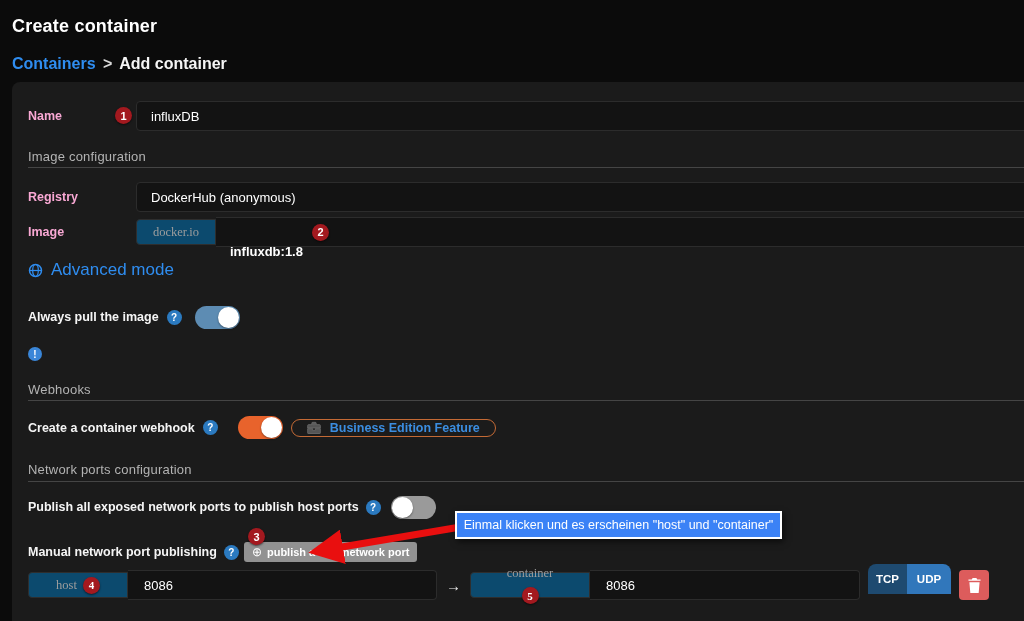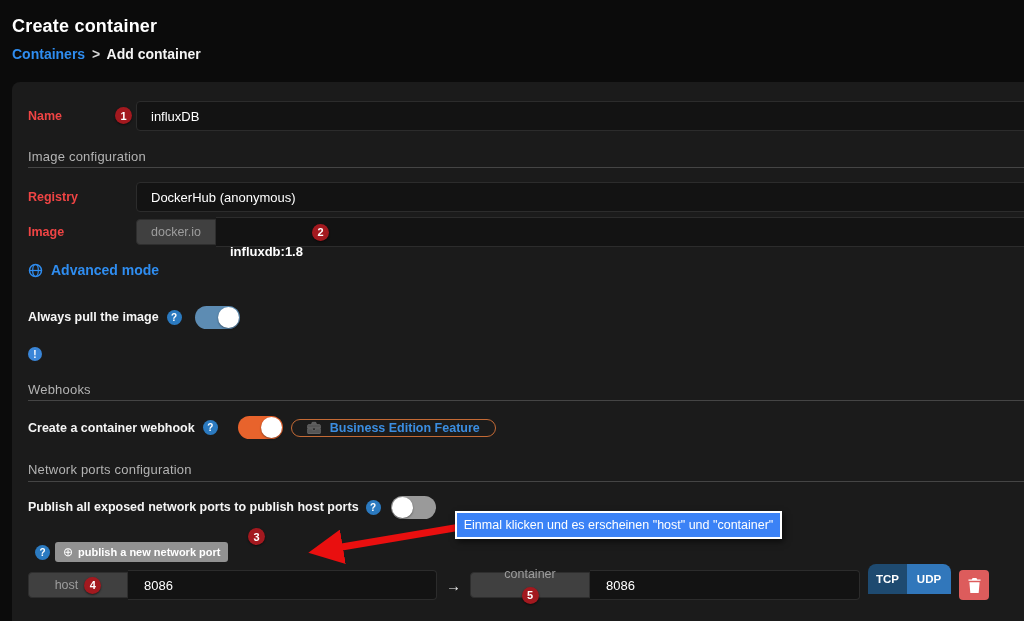--- a/index.html
+++ b/index.html
@@ -7,49 +7,49 @@
   body {
     background:#0b0b0b;
     font-family:"Liberation Sans", sans-serif;
     color:#f2f2f2;
     position:relative;
   }
 
   
   .page-header { position:absolute; left:12px; top:16px; }
   .page-title { font-size:18px; font-weight:700; color:#ffffff; letter-spacing:.2px; }
-  .breadcrumb { margin-top:9px; font-size:14px; font-weight:700; }
+  .breadcrumb { margin-top:18px; font-size:16px; font-weight:700; }
   .breadcrumb .crumb-link { color:#2f8df0; cursor:pointer; }
   .breadcrumb .crumb-sep { color:#d8d8d8; margin:0 3px; }
   .breadcrumb .crumb-current { color:#f5f5f5; }
 
   
   .panel {
     position:absolute; left:12px; top:82px; width:1060px; height:560px;
     background:#1b1b1b; border-radius:8px 0 0 0;
   }
   .row { position:absolute; left:16px; right:0; display:flex; align-items:center; }
 
-  .field-label { width:108px; font-size:12.5px; font-weight:700; color:#ef4444; flex:none; }
+  .field-label { width:108px; font-size:12.5px; font-weight:700; color:#f9a8d4; flex:none; }
   .bold-label { font-size:12.5px; font-weight:700; color:#f5f5f5; }
 
   .text-input {
     flex:1; height:30px; background:#131313; border:1px solid #2c2c2c;
     border-radius:4px; color:#ffffff; font-size:13px; padding:0 14px;
     font-family:"Liberation Sans", sans-serif; outline:none;
   }
   .input-shell {
     flex:1; height:30px; background:#131313; border:1px solid #2c2c2c;
     border-left:none; border-radius:0 4px 4px 0; display:flex; align-items:center;
     padding:0 14px; font-size:13px; color:#ffffff;
   }
   .addon {
-    height:26px; background:#404040; border:1px solid #2e2e2e;
+    height:26px; background:#0c4a6e; border:1px solid #2e2e2e;
     border-radius:4px 0 0 4px; display:flex; align-items:center; justify-content:center;
-    color:#9d9d9d; font-size:12.5px; gap:6px; flex:none;
+    color:#9d9d9d; font-size:12.5px; gap:6px; flex:none;font-family:Liberation Serif, serif;
   }
 
   .section-title { font-size:13px; color:#b3b3b3; letter-spacing:.2px; }
   .hr { position:absolute; left:16px; right:0; height:1px; background:#454545; }
 
   .badge {
     width:17px; height:17px; border-radius:50%; background:#a3191f; color:#ffffff;
     font-size:11px; font-weight:700; display:inline-flex; align-items:center;
     justify-content:center; flex:none; box-shadow:0 1px 2px rgba(0,0,0,.55);
   }
@@ -66,21 +66,21 @@
   }
 
   .toggle { width:45px; height:23px; border-radius:12px; position:relative; flex:none; cursor:pointer; }
   .toggle .knob { width:21px; height:21px; border-radius:50%; background:#ffffff; position:absolute; top:1px; box-shadow:0 1px 2px rgba(0,0,0,.4); }
   .toggle.on-blue { background:#5d8cb3; }
   .toggle.on-orange { background:#e8632c; }
   .toggle.off { background:#9a9a9a; }
   .toggle.on-blue .knob, .toggle.on-orange .knob { right:1px; }
   .toggle.off .knob { left:1px; }
 
-  .link-blue { color:#2f8df0; font-weight:700; font-size:14px; cursor:pointer; }
+  .link-blue { color:#2f8df0; font-weight:400; font-size:17px; cursor:pointer; }
 
   .notice-row { white-space:nowrap; overflow:hidden; font-size:12.5px; color:#bfbfbf; gap:8px; }
 
   .be-pill {
     height:18px; border:1px solid #c46a35; border-radius:14px; display:flex;
     align-items:center; gap:9px; padding:0 15px; margin-left:8px; cursor:pointer; flex:none;text-align:right;
   }
   .be-pill-text { color:#3b8de0; font-weight:700; font-size:12.5px; }
 
   .gray-btn {
@@ -197,20 +197,21 @@
 
   <div class="row" style="top:413px; height:24px;">
     <span class="bold-label">Publish all exposed network ports to publish host ports</span>
     <span class="q-icon" style="margin-left:7px;">?</span>
     <span class="toggle off" style="margin-left:10px;">
         <span class="knob"></span>
       </span>
   </div>
 
   <div class="row" style="top:459px; height:22px;">
+    <span class="bold-label">Manual network port publishing</span>
     <span class="q-icon" style="margin-left:7px;">?</span>
     <button class="gray-btn">
       <span class="plus-glyph">⊕</span>
       <span>publish a new network port</span>
     </button>
   </div>
   <span class="badge badge-float" style="left:236px; top:446px;">3</span>
 
   <div class="row" style="top:488px; height:30px;">
     <span class="addon" style="width:100px;">

